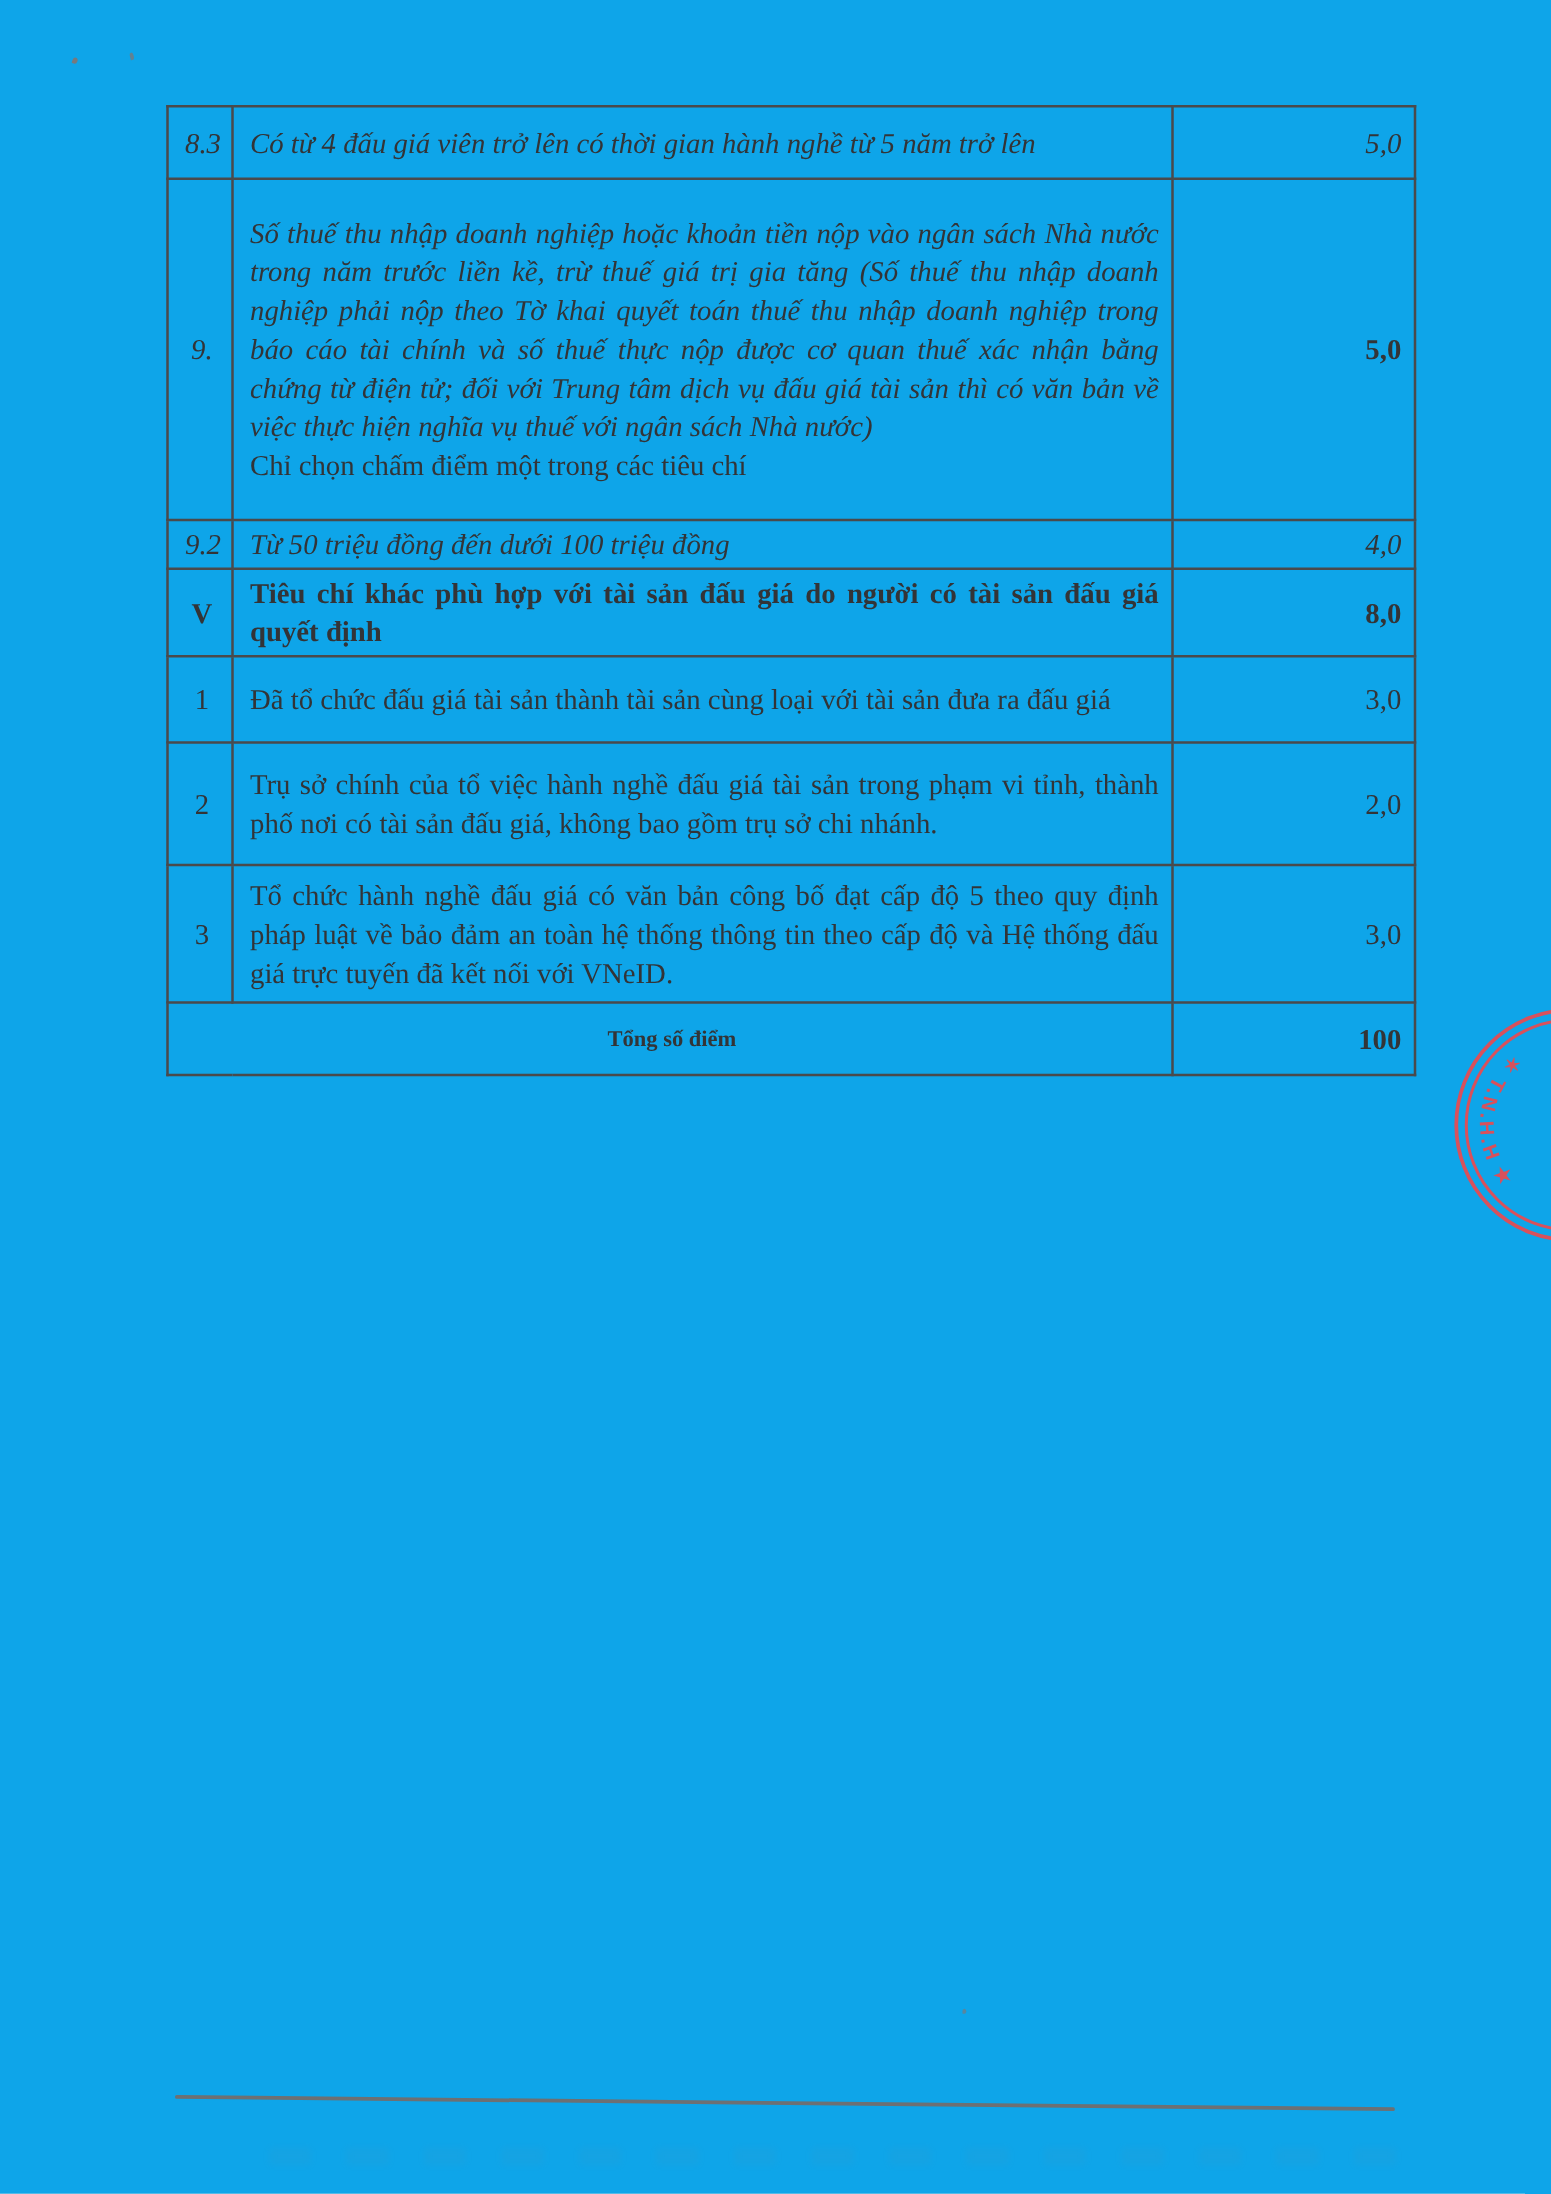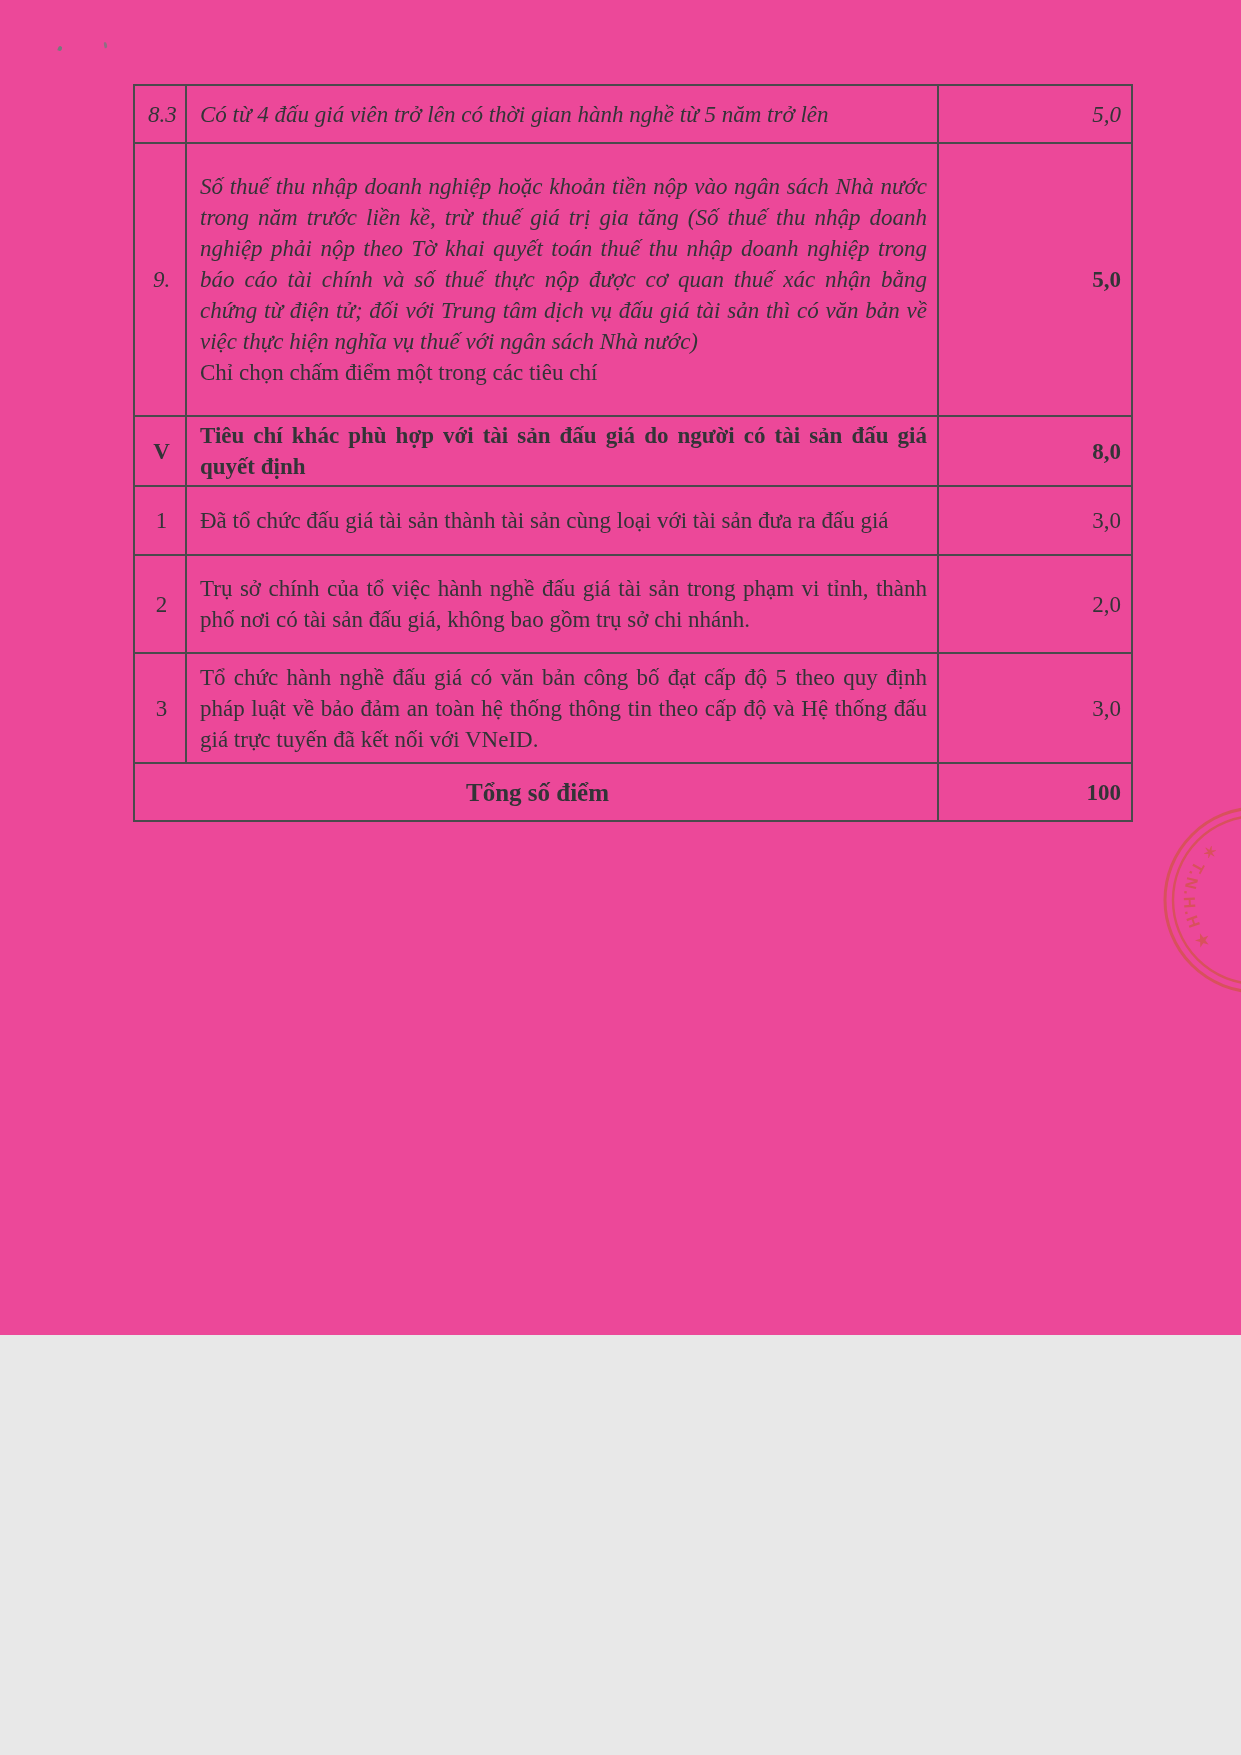--- a/index.html
+++ b/index.html
@@ -1,22 +1,22 @@
 <!DOCTYPE html>
 <html><head>
 <meta charset="utf-8">
 <style>
   html, body { margin: 0; padding: 0; }
   body { background: #e8e8e8; }
   .sheet {
     position: relative;
     width: 1241px;
-    height: 1335px;
+    height: 1755px;
     margin: 0 auto;
-    background: #ec4899;
+    background: #0ea5e9;
     overflow: hidden;
     font-family: "Liberation Serif", "DejaVu Serif", serif;
     color: #2e2e2e;
   }
 
   
   table.criteria {
     position: absolute;
     left: 133px;
     top: 84px;
@@ -48,21 +48,21 @@
   tr.r9 { height: 58px; }
 
   .it      { font-style: italic; }
   .bold    { font-weight: bold; }
   .bold-it { font-weight: normal; font-style: italic; }
   .justify { text-align: justify; }
   .note-line { font-style: normal; font-weight: normal; text-align: left; }
   td.total-cell {
     text-align: center;
     font-weight: bold;
-    font-size: 25px;
+    font-size: 18px;
   }
 
   
   .bottom-rule {
     position: absolute;
     left: 140px;
     top: 1676px;
     width: 976px;
     height: 3px;
     background: #6d7073;
@@ -132,20 +132,25 @@
         <td class="score-cell it">5,0</td>
       </tr>
       <tr class="r1">
         <td class="no-cell it">9.</td>
         <td>
           <div class="bold-it justify">Số thuế thu nhập doanh nghiệp hoặc khoản tiền nộp vào ngân sách Nhà nước trong năm trước liền kề, trừ thuế giá trị gia tăng (Số thuế thu nhập doanh nghiệp phải nộp theo Tờ khai quyết toán thuế thu nhập doanh nghiệp trong báo cáo tài chính và số thuế thực nộp được cơ quan thuế xác nhận bằng chứng từ điện tử; đối với Trung tâm dịch vụ đấu giá tài sản thì có văn bản về việc thực hiện nghĩa vụ thuế với ngân sách Nhà nước)</div>
           <div class="note-line">Chỉ chọn chấm điểm một trong các tiêu chí</div>
         </td>
         <td class="score-cell bold">5,0</td>
       </tr>
+      <tr class="r3">
+        <td class="no-cell it">9.2</td>
+        <td class="it">Từ 50 triệu đồng đến dưới 100 triệu đồng</td>
+        <td class="score-cell it">4,0</td>
+      </tr>
       <tr class="r5">
         <td class="no-cell bold">V</td>
         <td class="bold justify">Tiêu chí khác phù hợp với tài sản đấu giá do người có tài sản đấu giá quyết định</td>
         <td class="score-cell bold">8,0</td>
       </tr>
       <tr class="r6">
         <td class="no-cell">1</td>
         <td class="justify">Đã tổ chức đấu giá tài sản thành tài sản cùng loại với tài sản đưa ra đấu giá</td>
         <td class="score-cell">3,0</td>
       </tr>

